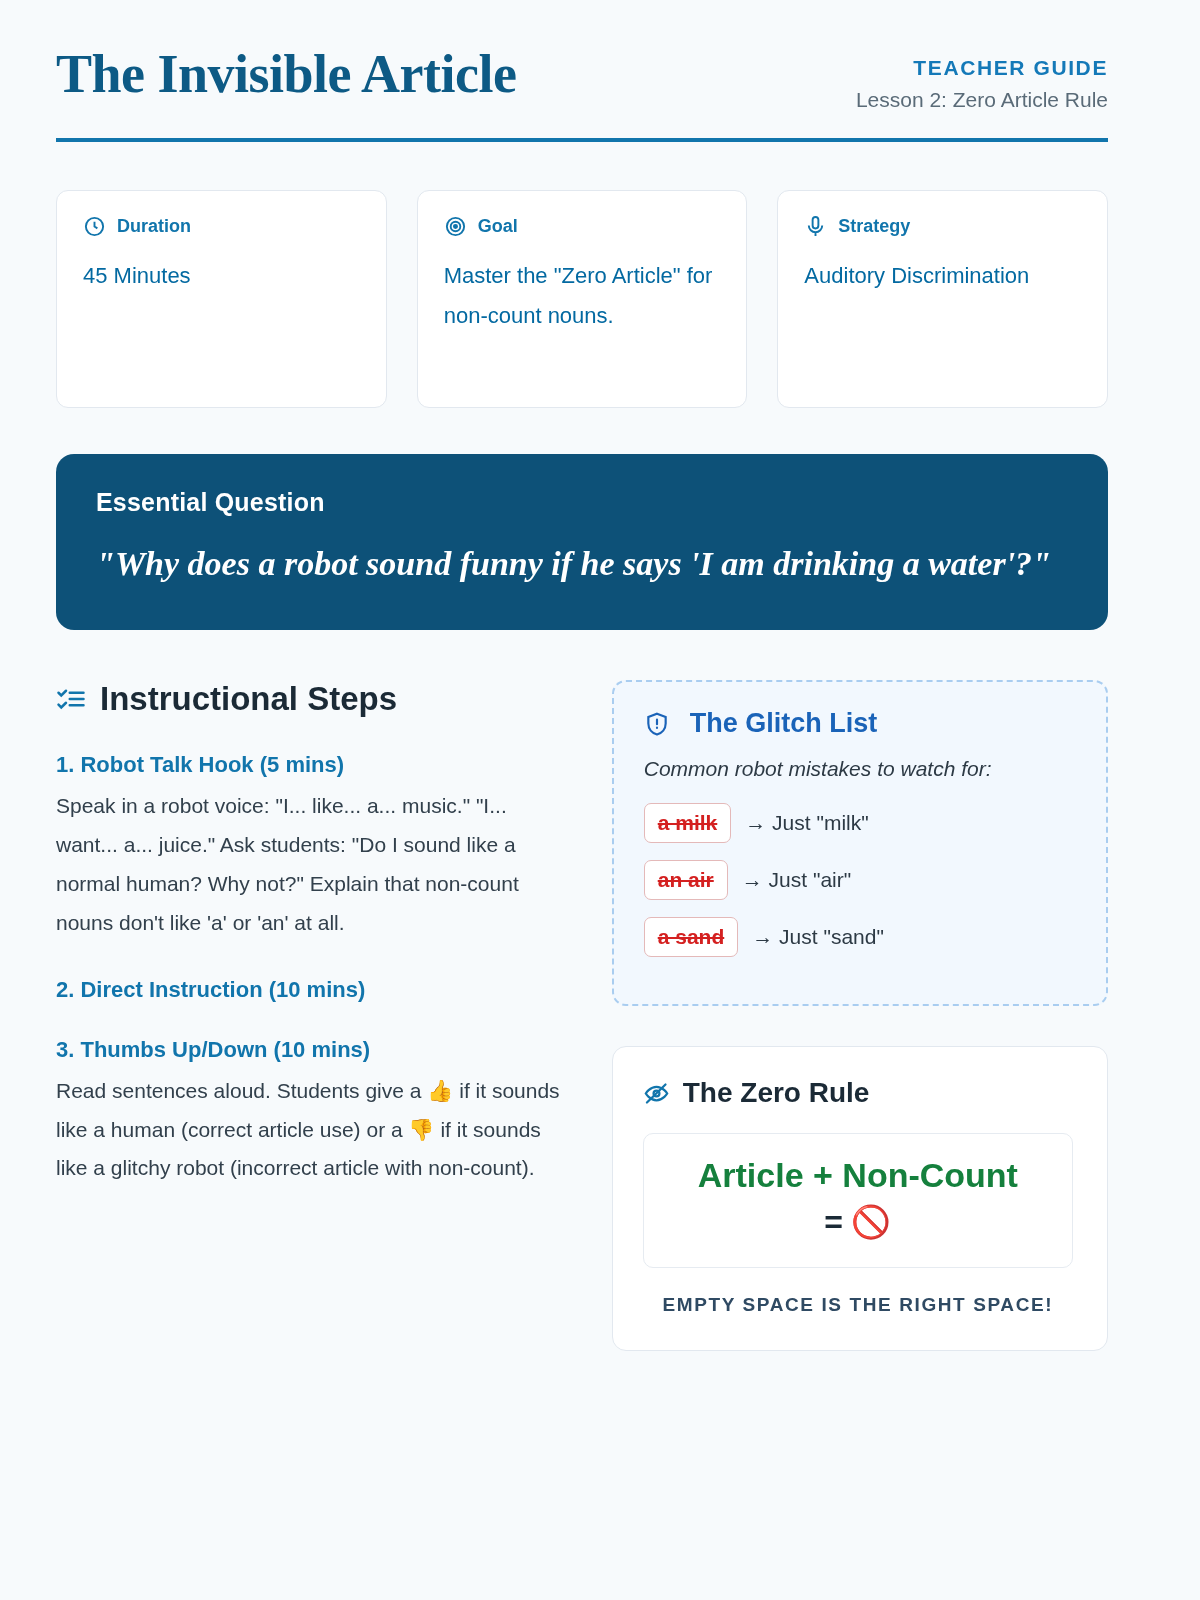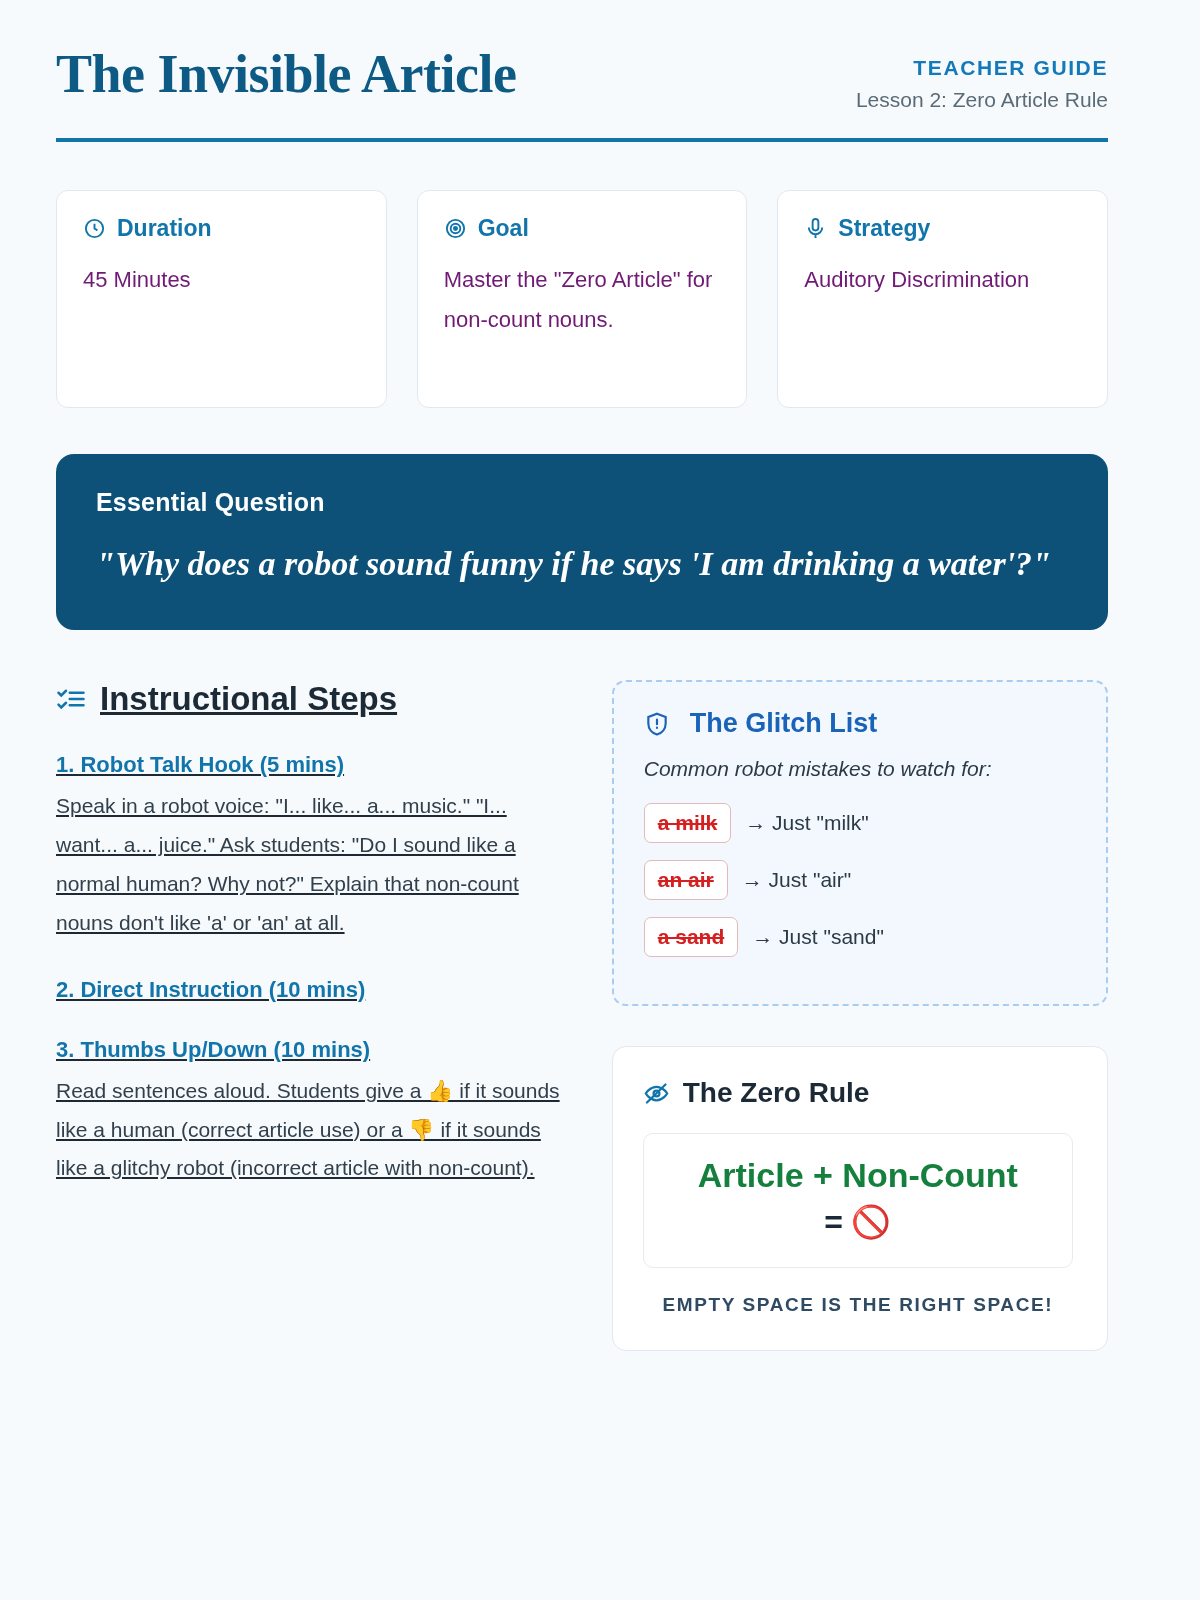--- a/index.html
+++ b/index.html
@@ -68,28 +68,28 @@
     border-radius: 12px;
     padding: 24px 26px 26px 26px;
     min-height: 218px;
   }
   .info-card-head {
     display: flex;
     align-items: center;
     gap: 11px;
     color: #1175ac;
     font-weight: bold;
-    font-size: 23px;
+    font-size: 18px;
     margin-bottom: 18px;
     text-align: right;
   }
   .info-card-body {
     font-size: 22px;
     line-height: 1.8;
-    color: #701a75;
+    color: #0369a1;
   }
   .ic { width: 23px; height: 23px; display: inline-block; flex: none; }
 
   
   .eq {
     margin-top: 46px;
     background: #0d5178;
     border-radius: 18px;
     padding: 34px 40px 42px 40px;
     color: #ffffff;
@@ -108,21 +108,21 @@
     margin-top: 22px;
   }
 
   
   .columns {
     display: flex;
     gap: 44px;
     margin-top: 50px;
     padding-bottom: 40px;
   }
-  .col-left { width: 530px; text-decoration: underline; }
+  .col-left { width: 530px; }
   .col-right { width: 514px; }
 
   .section-head {
     display: flex;
     align-items: center;
     gap: 14px;
     font-size: 33px;
     font-weight: bold;
     color: #1b2a36;
     margin-bottom: 34px;

